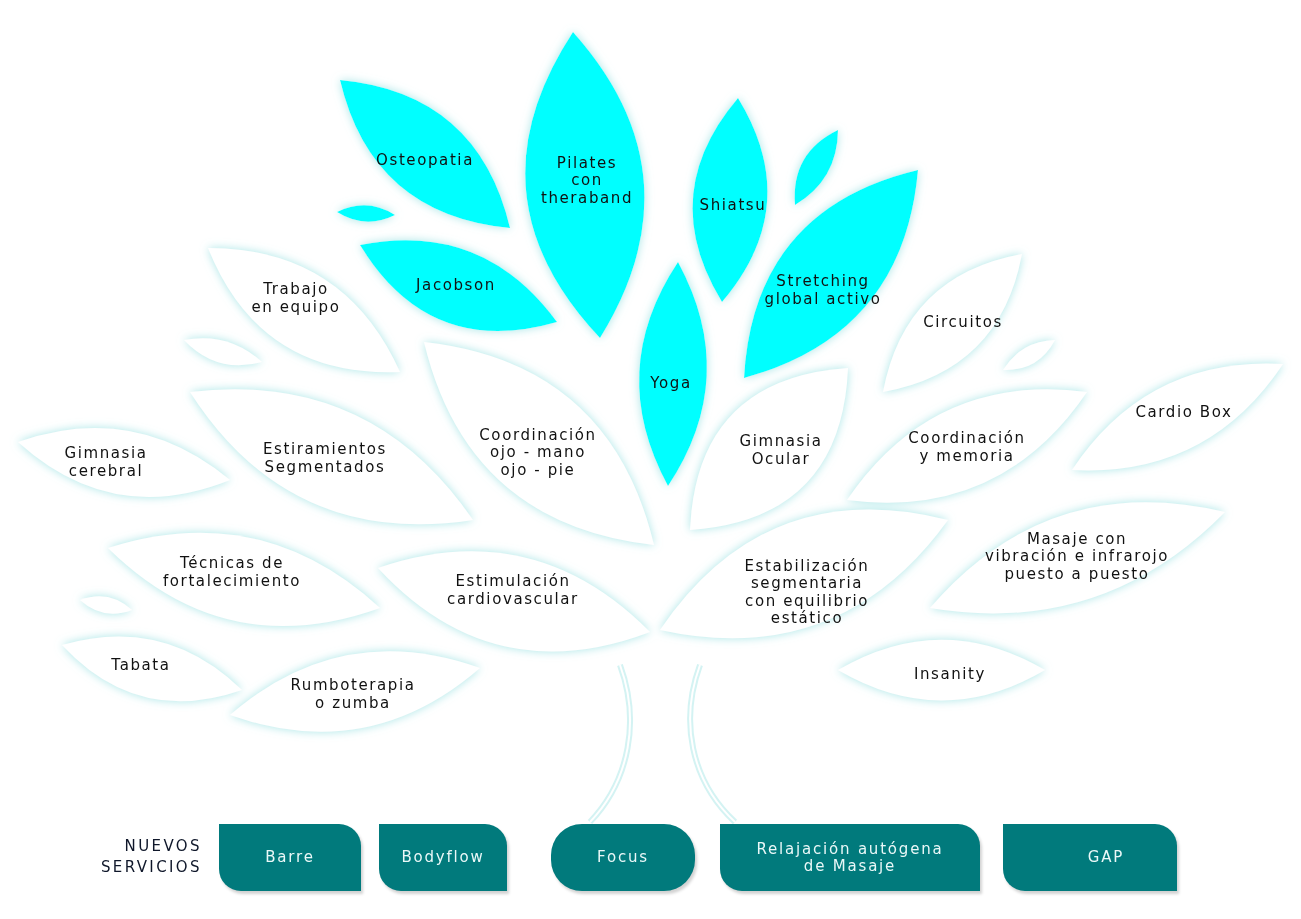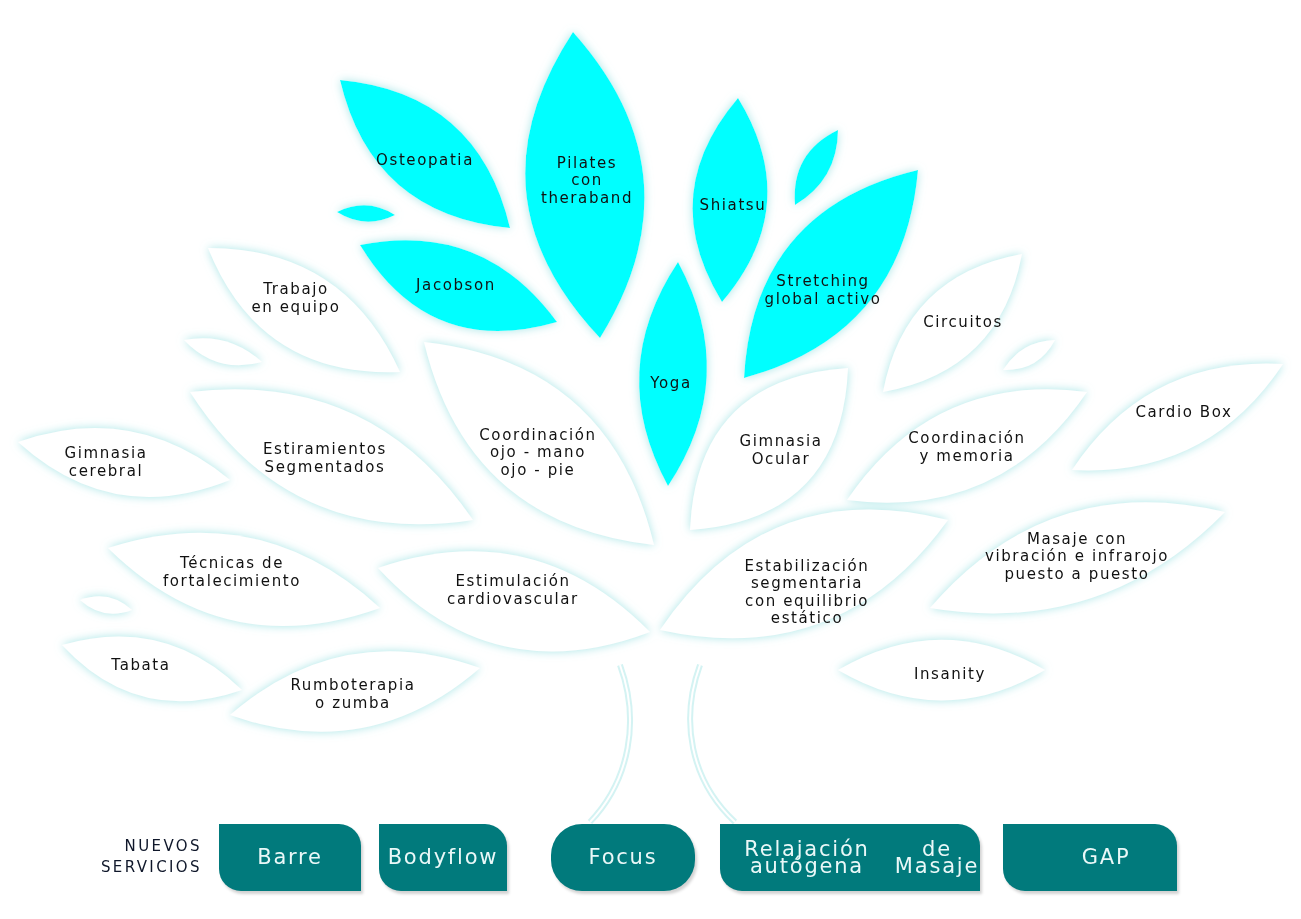--- a/index.html
+++ b/index.html
@@ -4,21 +4,21 @@
 <style>
   html, body { margin: 0; padding: 0; background: #ffffff; }
   body { width: 1301px; height: 919px; position: relative; overflow: hidden; font-family: "DejaVu Sans", sans-serif; }
   #tree { position: absolute; left: 0; top: 0; width: 1301px; height: 919px; }
   .leaf-white { fill: #ffffff; }
   .leaf-cyan { fill: #00ffff; }
   .leaf-text { font-family: "DejaVu Sans", sans-serif; font-size: 15px; letter-spacing: 1.6px; fill: #111111; text-anchor: middle; }
   .trunk { fill: none; stroke: #d4f3f3; stroke-width: 6; }
   .trunk-hl { fill: none; stroke: #ffffff; stroke-width: 2; }
   .footer-label { position: absolute; left: 92px; top: 836px; width: 110px; text-align: right; color: #0f172a; font-size: 15px; letter-spacing: 2.4px; line-height: 21px; }
-  .svc { position: absolute; top: 824px; height: 67px; background: #017a7c; color: #eaf8f8; border-radius: 0 22px 0 22px; box-shadow: 2px 3px 3px rgba(0,0,0,0.18); display: flex; align-items: center; justify-content: center; text-align: center; font-size: 21px; letter-spacing: 1.8px; line-height: 17px; cursor: pointer; }
+  .svc { position: absolute; top: 824px; height: 67px; background: #017a7c; color: #eaf8f8; border-radius: 0 22px 0 22px; box-shadow: 2px 3px 3px rgba(0,0,0,0.18); display: flex; align-items: center; justify-content: center; text-align: center; font-size: 15px; letter-spacing: 1.8px; line-height: 17px; cursor: pointer; }
 </style>
 </head>
 <body>
 
 <svg id="tree" viewBox="0 0 1301 919" xmlns="http://www.w3.org/2000/svg">
   <defs>
     <filter id="glow" x="-20%" y="-20%" width="140%" height="140%">
       <feGaussianBlur in="SourceAlpha" stdDeviation="5" result="b"></feGaussianBlur>
       <feFlood flood-color="#9fe3e4" flood-opacity="0.9"></feFlood>
       <feComposite in2="b" operator="in" result="g"></feComposite>
@@ -98,19 +98,19 @@
 
 <div class="svc" style="left:219px;width:142px;">
   <div>Barre</div>
 </div>
 <div class="svc" style="left:379px;width:128px;">
   <div>Bodyflow</div>
 </div>
 <div class="svc" style="left:551px;width:144px;border-radius:31px;">
   <div>Focus</div>
 </div>
-<div class="svc" style="left:720px;width:260px;">
+<div class="svc" style="left:720px;width:260px;flex-direction:column;">
   <div>Relajación autógena</div>
   <div>de Masaje</div>
 </div>
 <div class="svc" style="left:1003px;width:142px;padding-left:32px;">
   <div>GAP</div>
 </div>
 
 </body></html>

